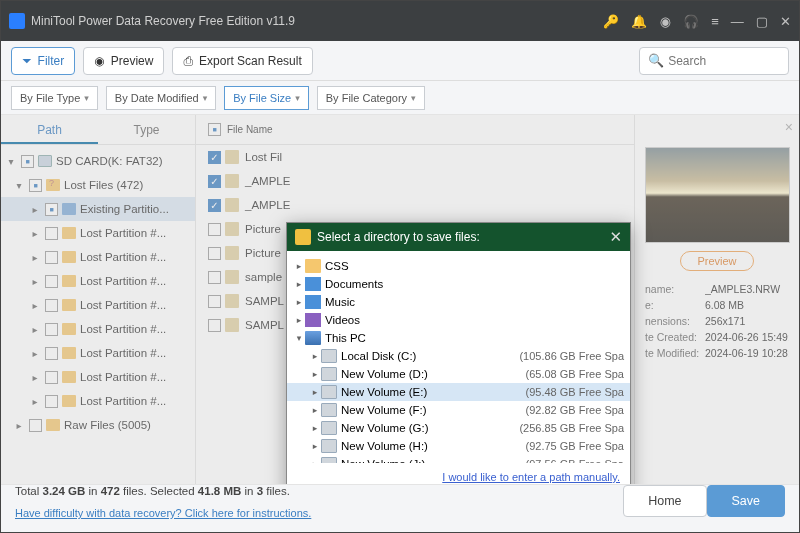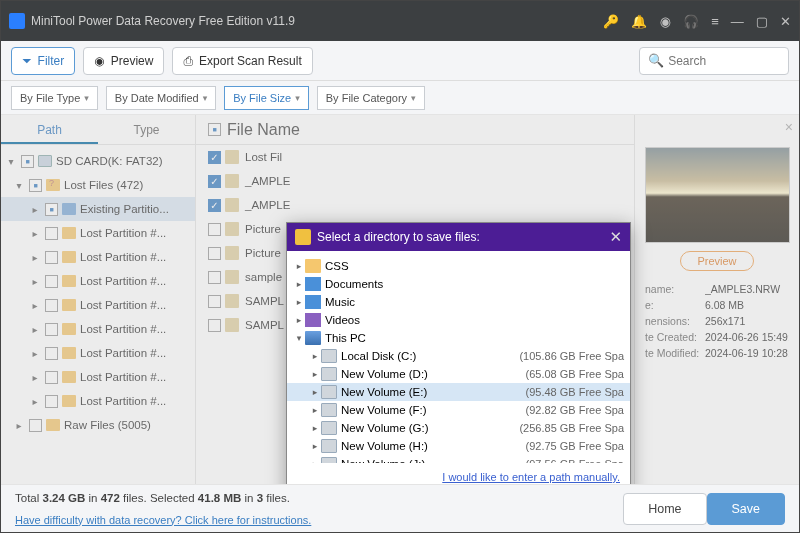--- a/index.html
+++ b/index.html
@@ -45,44 +45,44 @@
 .cb.checked { background:#3a7ec2; color:#fff; border-color:#3a7ec2;}
 .cb.mixed::after { content:"■"; font-size:7px; color:#3a7ec2;}
 .folder-ic { width:14px; height:12px; background:#f5c76e; border-radius:1px; margin-right:4px; position:relative; }
 .folder-ic.blue { background:#7aa8d8;}
 .folder-ic.q::after{content:"?"; position:absolute; left:3px; top:-1px; font-size:9px; color:#b77;}
 .drive-ic { width:14px; height:12px; background:#c8d5e2; border:1px solid #8aa; border-radius:1px; margin-right:4px;}
 .indent1{padding-left:12px;} .indent2{padding-left:28px;}
 
 
 .filearea { flex:1; background:#fff; display:flex; flex-direction:column; overflow:hidden;}
-.fheader { height:30px; border-bottom:1px solid #e4e4e4; display:flex; align-items:center; font-size:16px; color:#444; padding-left:8px;}
+.fheader { height:30px; border-bottom:1px solid #e4e4e4; display:flex; align-items:center; font-size:10px; color:#444; padding-left:8px;}
 .fheader .cb{margin-right:6px;}
 .frow { height:24px; display:flex; align-items:center; font-size:11.5px; padding-left:8px; color:#333;}
 .fic { width:14px;height:14px; background:#e0d0a0; margin-right:6px; border-radius:1px;}
 
 
 .preview { width:165px; border-left:1px solid #e4e4e4; background:#fff; padding:8px 10px; font-size:11px; color:#444; position:relative;}
 .preview .close-x{position:absolute; right:6px; top:4px; color:#aaa; font-size:14px; cursor:pointer;}
 .thumb{ width:145px; height:96px; background:linear-gradient(to bottom,#7a8a90 0%,#c8b890 35%,#fff6d0 48%,#3a2f20 52%,#242018 100%); border:1px solid #ccc; margin:24px 0 8px;}
 .pv-btn{ display:block; margin:0 auto 12px; border:1px solid #f0a050; color:#e08030; background:#fff; border-radius:12px; padding:3px 16px; font-size:11px; cursor:pointer;}
 .pv-row{ display:flex; margin:4px 0; font-size:10.5px;}
 .pv-row .k{ width:60px; color:#666;} .pv-row .v{ flex:1; color:#333; white-space:nowrap; overflow:hidden;}
 
 
-.footer { height:48px; border-top:1px solid #e4e4e4; background:#f4f5f7; display:flex; align-items:center; padding:0 14px; font-size:11.5px; color:#444;}
+.footer { height:48px; border-top:1px solid #e4e4e4; background:#f4f5f7; display:flex; padding:0 14px; font-size:11.5px; color:#444;}
 .footer .info{flex:1;}
 .footer .link{ color:#3a7ec2; text-decoration:underline; cursor:pointer; display:block; margin-top:10px; font-size:11px;}
 .footer .fbtn{ height:32px; border:1px solid #c9cdd2; border-radius:4px; background:#fff; padding:0 24px; font-size:12.5px; cursor:pointer; color:#444;}
 .footer .fbtn.primary{ background:#5b9bd5; color:#fff; border-color:#5b9bd5;}
 
 
 .modal-backdrop{ position:absolute; inset:0; background:rgba(200,200,200,0.35);}
 .modal{ position:absolute; left:285px; top:107px; width:345px; background:#fff; border:1px solid #888; box-shadow:0 4px 18px rgba(0,0,0,0.35); display:flex; flex-direction:column;}
-.m-title{ height:28px; background:#4c1d95; color:#fff; font-size:12px; display:flex; align-items:center; padding:0 8px;}
+.m-title{ height:28px; background:#14532d; color:#fff; font-size:12px; display:flex; align-items:center; padding:0 8px;}
 .m-title .micon{width:16px;height:16px; background:#f0c040; border-radius:2px; margin-right:6px;}
 .m-title .mclose{ margin-left:auto; font-size:15px; cursor:pointer; color:#ddd;}
 .m-tree{ height:212px; overflow:hidden; font-size:11.5px; padding:6px 0;}
 .m-row{ height:18px; display:flex; align-items:center; padding:0 6px; cursor:pointer;}
 .m-row.sel{ background:#d6e6f5;}
 .m-arr{ width:12px; text-align:center; color:#666; font-size:9px;}
 .m-ic{ width:16px; height:14px; margin-right:4px; display:inline-block;}
 .m-ic.folder{ background:#f5c76e; border-radius:1px;}
 .m-ic.pc{ background:linear-gradient(#6aa0e0,#3a70b0); border-radius:1px;}
 .m-ic.drive{ background:#d0d6dc; border:1px solid #9ab; border-radius:1px;}

